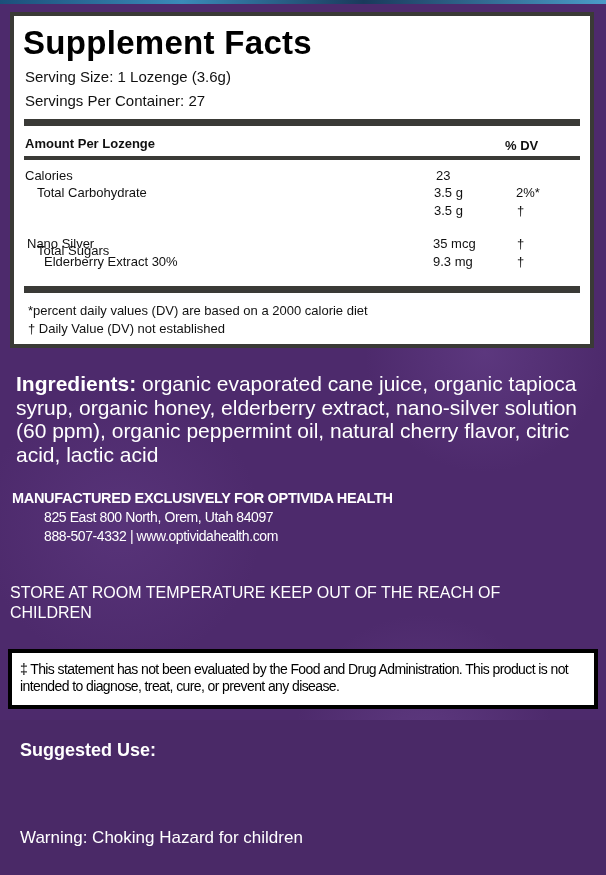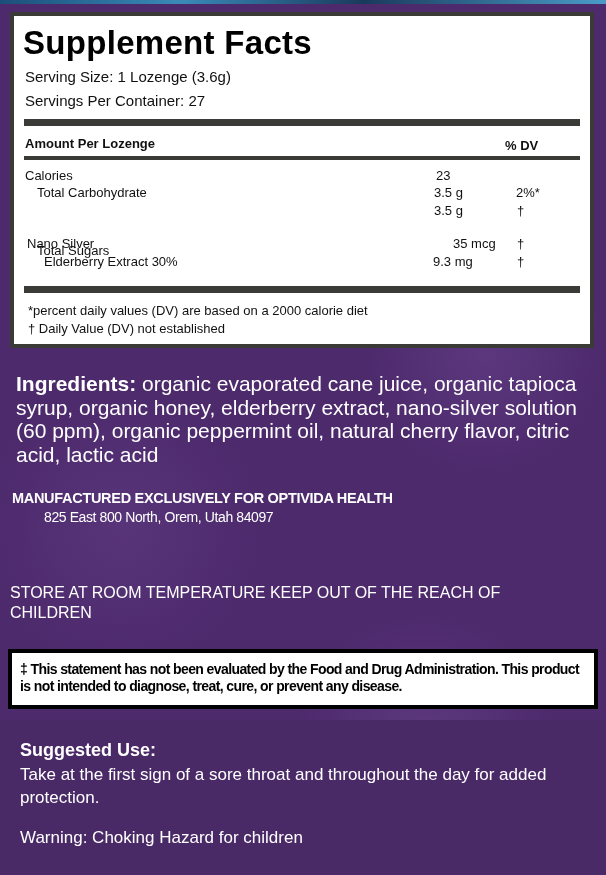--- a/index.html
+++ b/index.html
@@ -48,21 +48,21 @@
 
   .storage {
     position: absolute; left: 10px; top: 583px; width: 560px;
     color: #fff; font-size: 16px; line-height: 20px; letter-spacing: 0px;
   }
 
   .fda-box {
     position: absolute; left: 8px; top: 649px; width: 590px; height: 60px;
     background: #fff; border: 4px solid #000; box-sizing: border-box;
     padding: 8px 8px 0 8px;
-    color: #000; font-size: 14px; font-weight: bold; line-height: 17px; letter-spacing: -0.6px;
+    color: #000; font-size: 14px; font-weight: normal; line-height: 17px; letter-spacing: -0.6px;
   }
 
   .use-panel {
     position: absolute; left: 0; top: 720px; width: 606px; height: 155px;
     background: #4a2967;
     color: #fff;
   }
   .use-title { position: absolute; left: 20px; top: 20px; font-size: 18px; font-weight: bold; }
   .use-text { position: absolute; left: 20px; top: 43px; width: 580px; font-size: 17px; line-height: 23px; }
   .warning { position: absolute; left: 20px; top: 108px; font-size: 17px; }
@@ -87,44 +87,44 @@
 
   <div class="row" style="top:169px; left:23px;">Total Carbohydrate</div>
   <div class="row" style="top:169px; left:420px;">3.5 g</div>
   <div class="row" style="top:169px; left:502px;">2%*</div>
 
   <div class="row" style="top:187px; left:23px;margin-top:40px;">Total Sugars</div>
   <div class="row" style="top:187px; left:420px;">3.5 g</div>
   <div class="row" style="top:187px; left:503px;">†</div>
 
   <div class="row" style="top:220px; left:13px;">Nano Silver</div>
-  <div class="row" style="top:220px; left:439px;">35 mcg</div>
+  <div class="row" style="top:220px; left:419px;">35 mcg</div>
   <div class="row" style="top:220px; left:503px;">†</div>
 
   <div class="row" style="top:238px; left:30px;">Elderberry Extract 30%</div>
   <div class="row" style="top:238px; left:419px;">9.3 mg</div>
   <div class="row" style="top:238px; left:503px;">†</div>
 
   <div class="bar" style="top:270px; height:7px;"></div>
   <div class="footnote" style="top:287px;">*percent daily values (DV) are based on a 2000 calorie diet</div>
   <div class="footnote" style="top:305px;">† Daily Value (DV) not established</div>
 </section>
 
 <div class="ingredients">
   <span class="label">Ingredients:</span><span> organic evaporated cane juice, organic tapioca syrup, organic honey, elderberry extract, nano-silver solution (60 ppm), organic peppermint oil, natural cherry flavor, citric acid, lactic acid</span>
 </div>
 
 <div class="mfg">
   <div class="title">MANUFACTURED EXCLUSIVELY FOR OPTIVIDA HEALTH</div>
   <div class="line">825 East 800 North,  Orem, Utah  84097</div>
+  <div class="line">888-507-4332 | www.optividahealth.com</div>
 </div>
 
 <div class="storage">STORE AT ROOM TEMPERATURE KEEP OUT OF THE REACH OF CHILDREN</div>
 
 <div class="fda-box">
   <span>‡ This statement has not been evaluated by the Food and Drug Administration. This product is not intended to diagnose, treat, cure, or prevent any disease.</span>
 </div>
 
 <section class="use-panel">
   <div class="use-title">Suggested Use:</div>
-  <div class="use-text">Take at the first sign of a sore throat and throughout the day for added protection.</div>
   <div class="warning">Warning: Choking Hazard for children</div>
 </section>
 
 </body></html>

